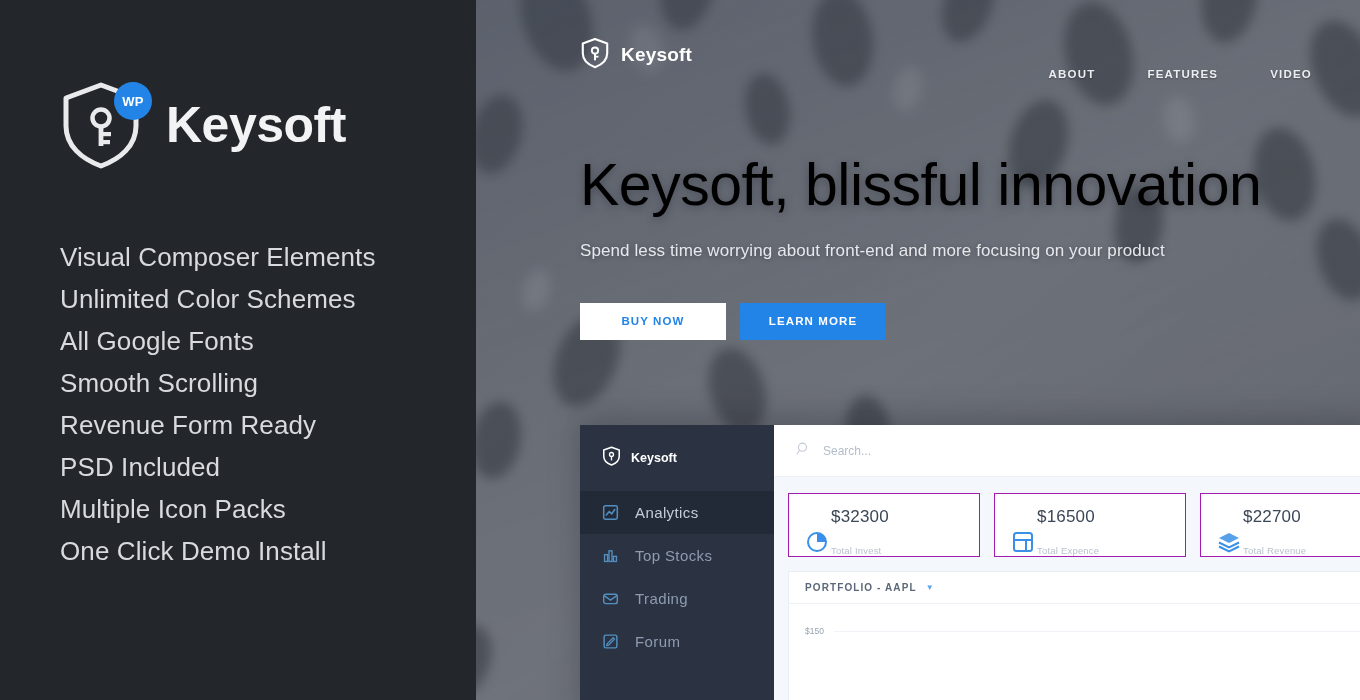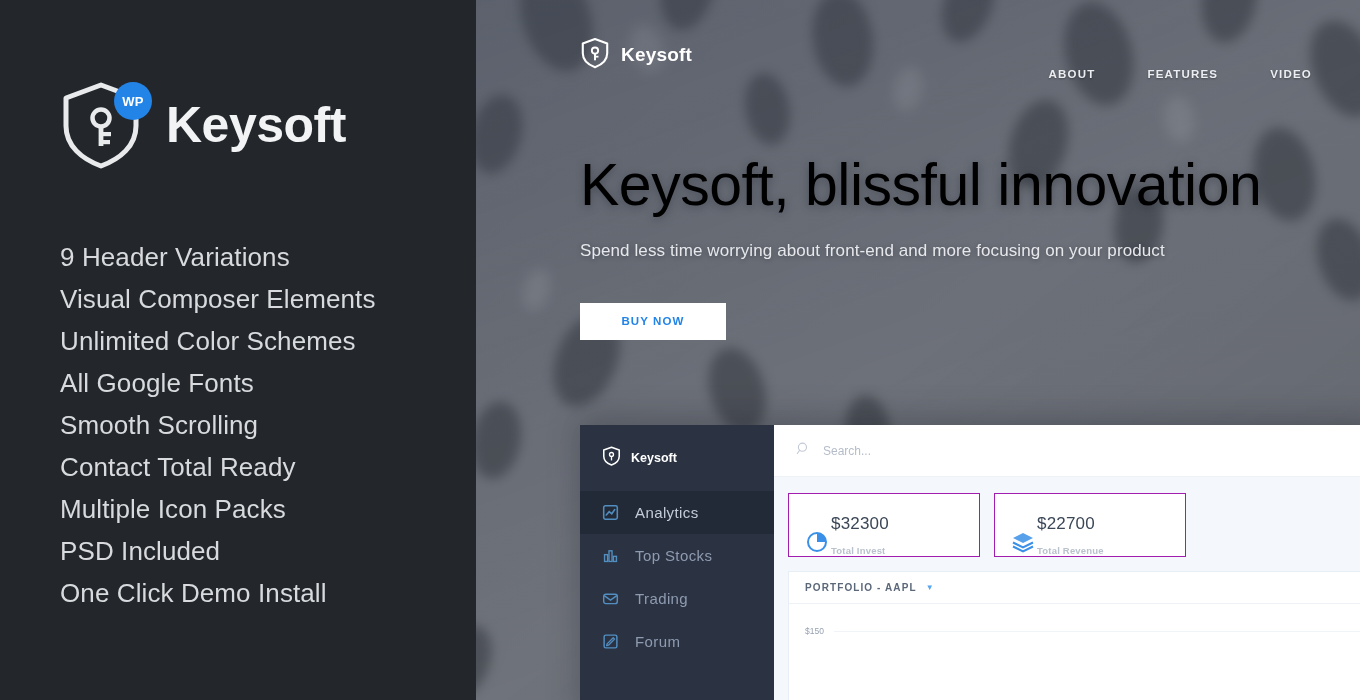--- a/index.html
+++ b/index.html
@@ -131,21 +131,21 @@
   }
   .dash-search-text { color: #b4bdc9; font-size: 12px; }
   .dash-cards { display: flex; gap: 14px; padding: 16px 0 14px 14px; }
   .dash-card {
     background: #fff; border: 1px solid #a21caf;
     height: 64px; width: 192px; flex-shrink: 0;
     display: flex; align-items: flex-end; padding-left: 14px;
   }
   .dash-card-icon { width: 28px; height: 28px; flex-shrink: 0; }
   .dash-card-val { color: #3b4757; font-size: 17px; font-weight: 400; letter-spacing: .2px; }
-  .dash-card-lbl { color: #b9c2cd; font-size: 9.5px; margin-top: 11px; letter-spacing: .2px; font-weight: bold; }
+  .dash-card-lbl { color: #b9c2cd; font-size: 9.5px; margin-top: 18px; letter-spacing: .2px; }
 
   .dash-portfolio { background: #fff; margin: 0 0 0 14px; flex: 1; border: 1px solid #e8eef6; border-bottom: none; }
   .dash-portfolio-head {
     height: 32px; display: flex; align-items: center; gap: 9px;
     padding-left: 16px; border-bottom: 1px solid #eef2f7;
     color: #5b6879; font-size: 10px; font-weight: bold; letter-spacing: 1.1px;
   }
   .chev { color: #59a5ef; font-size: 8px; }
   .dash-chart { position: relative; height: 100%; padding: 22px 16px 0 16px; }
   .axis-row { display: flex; align-items: center; gap: 10px; }
@@ -167,28 +167,27 @@
           <rect x="40.6" y="45" width="4.8" height="21" fill="#e8eaec"></rect>
           <rect x="45" y="52" width="8" height="4.2" fill="#e8eaec"></rect>
           <rect x="45" y="60" width="7" height="4.2" fill="#e8eaec"></rect>
         </svg>
         <div class="wp-badge">WP</div>
       </div>
       <div class="promo-title">Keysoft</div>
     </div>
 
     <ul class="promo-list">
-      <li>9 Header Variations</li>
       <li>Visual Composer Elements</li>
       <li>Unlimited Color Schemes</li>
       <li>All Google Fonts</li>
       <li>Smooth Scrolling</li>
-      <li>Contact Total Ready</li>
+      <li>Revenue Form Ready</li>
+      <li>PSD Included</li>
       <li>Multiple Icon Packs</li>
-      <li>PSD Included</li>
       <li>One Click Demo Install</li>
     </ul>
   </div>
 
   <div class="hero">
 
     <div class="hero-photo">
       <svg viewBox="0 0 960 780" preserveAspectRatio="xMidYMid slice" aria-hidden="true">
         <defs>
           <linearGradient id="pg" x1="0" y1="0" x2="1" y2="1">
@@ -253,20 +252,21 @@
         <a href="#">FEATURES</a>
         <a href="#">VIDEO</a>
       </nav>
     </div>
 
     <div class="hero-copy">
       <h1 class="hero-headline">Keysoft, blissful innovation</h1>
       <p class="hero-sub">Spend less time worrying about front-end and more focusing on your product</p>
       <div class="hero-btns">
         <button class="btn btn-light">BUY NOW</button>
+        <button class="btn btn-primary">LEARN MORE</button>
       </div>
     </div>
 
     <div class="dash">
 
       <aside class="dash-side">
         <div class="dash-side-brand">
           <span>
             <svg width="19" height="20" viewBox="0 0 86 90" fill="none" aria-hidden="true">
               <path d="M43 5 L78 18 V46 C78 66 62 79 43 86 C24 79 8 66 8 46 V18 Z" stroke="#ffffff" stroke-width="7" fill="none" stroke-linejoin="round"></path>
@@ -340,20 +340,33 @@
                 <circle cx="14" cy="14" r="9" stroke="#3a90e8" stroke-width="2"></circle>
                 <path d="M14 5 A9 9 0 0 1 23 14 L14 14 Z" fill="#3a90e8"></path>
               </svg>
             </span>
             <div>
               <div class="dash-card-val">$32300</div>
               <div class="dash-card-lbl">Total Invest</div>
             </div>
           </div>
 
+          <div class="dash-card">
+            <span class="dash-card-icon">
+              <svg viewBox="0 0 28 28" fill="none" aria-hidden="true">
+                <rect x="5" y="5" width="18" height="18" rx="2.5" stroke="#3a90e8" stroke-width="2"></rect>
+                <path d="M5 12 L23 12" stroke="#3a90e8" stroke-width="2"></path>
+                <path d="M17 12 L17 23" stroke="#3a90e8" stroke-width="2"></path>
+              </svg>
+            </span>
+            <div>
+              <div class="dash-card-val">$16500</div>
+              <div class="dash-card-lbl">Total Expence</div>
+            </div>
+          </div>
 
           <div class="dash-card">
             <span class="dash-card-icon">
               <svg viewBox="0 0 28 28" fill="none" aria-hidden="true">
                 <path d="M14 5 L24 10 L14 15 L4 10 Z" fill="#3a90e8" opacity=".85"></path>
                 <path d="M4 14.5 L14 19.5 L24 14.5" stroke="#3a90e8" stroke-width="2" fill="none"></path>
                 <path d="M4 18.5 L14 23.5 L24 18.5" stroke="#3a90e8" stroke-width="2" fill="none"></path>
               </svg>
             </span>
             <div>

